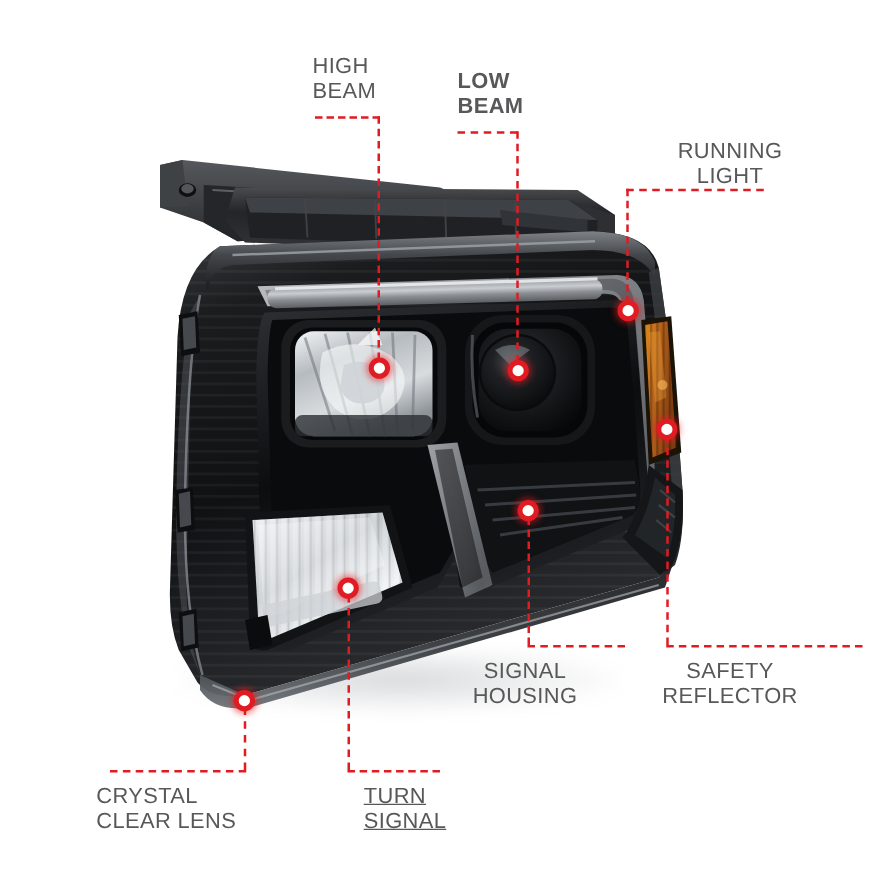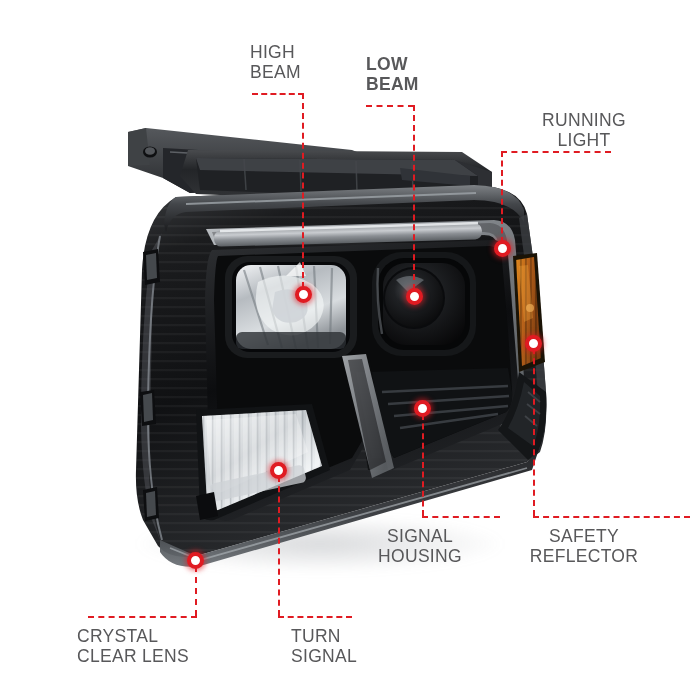--- a/index.html
+++ b/index.html
@@ -290,21 +290,21 @@
   <div class="dash-v" style="left:533px;top:348px;height:168px;"></div>
   <div class="dash-h" style="left:533px;top:516px;width:157px;"></div>
   <div class="dot" style="left:525px;top:335px;"></div>
 
   <div class="callout r" style="left:340px;top:527px;width:160px;">SIGNAL
 HOUSING</div>
   <div class="dash-v" style="left:422px;top:414px;height:102px;"></div>
   <div class="dash-h" style="left:422px;top:516px;width:78px;"></div>
   <div class="dot" style="left:414px;top:400px;"></div>
 
-  <div class="callout l" style="left:291px;top:627px;">TURN
+  <div class="callout l" style="left:291px;top:627px;text-decoration:underline;">TURN
 SIGNAL</div>
   <div class="dash-v" style="left:278px;top:476px;height:140px;"></div>
   <div class="dash-h" style="left:278px;top:616px;width:74px;"></div>
   <div class="dot" style="left:270px;top:462px;"></div>
 
   <div class="callout l" style="left:77px;top:627px;">CRYSTAL
 CLEAR LENS</div>
   <div class="dash-v" style="left:195px;top:566px;height:50px;"></div>
   <div class="dash-h" style="left:88px;top:616px;width:109px;"></div>
   <div class="dot" style="left:187px;top:552px;"></div>

